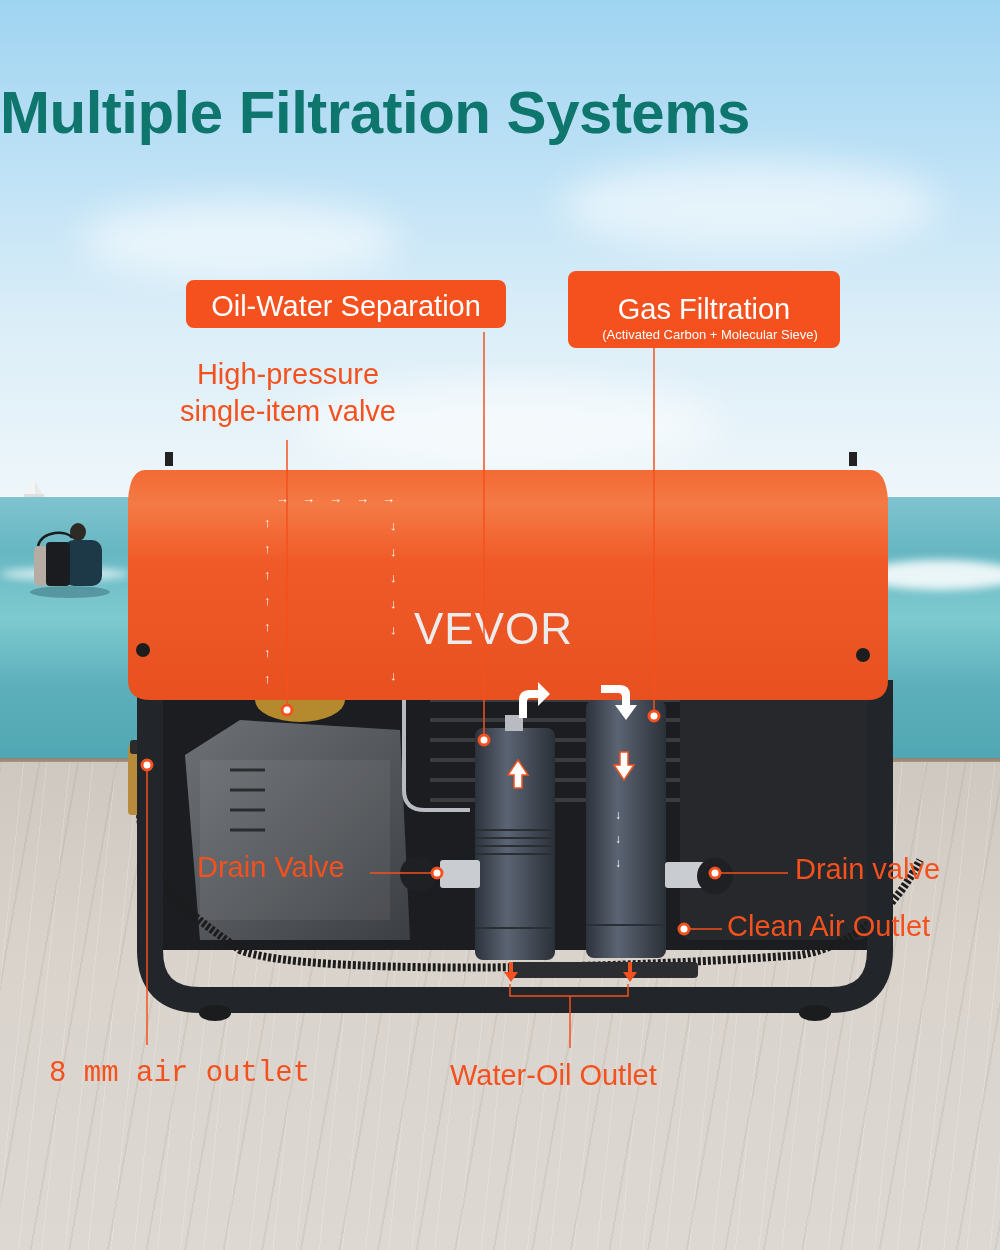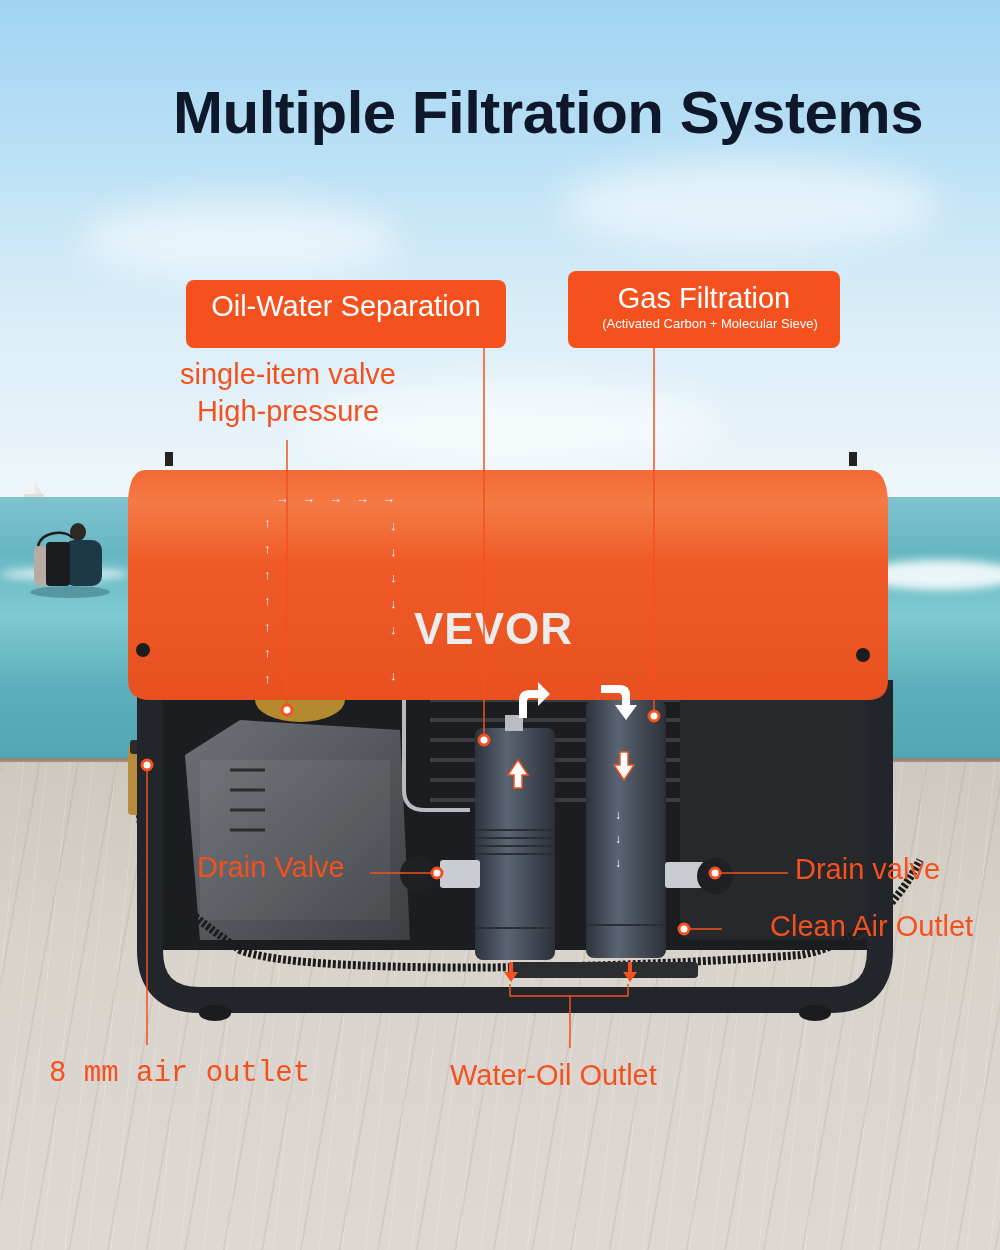--- a/index.html
+++ b/index.html
@@ -21,44 +21,44 @@
             repeating-linear-gradient(100deg, rgba(120,110,100,0.10) 0 2px, transparent 2px 38px),
             repeating-linear-gradient(96deg, rgba(255,255,255,0.18) 0 1px, transparent 1px 23px),
             linear-gradient(180deg, #cfc8c0 0%, #d9d3cc 40%, #ddd8d2 100%); }
   .deck-edge { position: absolute; left: 0; top: 758px; width: 1000px; height: 8px;
                background: linear-gradient(180deg, #8f7f6d, #b8aa9a); }
 
   .sailboat { position: absolute; left: 22px; top: 478px; width: 24px; height: 22px; }
   .diver { position: absolute; left: 28px; top: 520px; width: 84px; height: 80px; }
 
   
-  .title { position: absolute; left: 0; top: 78px; width: 923px; text-align: right;
-           font-size: 60px; font-weight: 700; color: #0f172a; letter-spacing: -0.5px; }
+  .title { position: absolute; left: 0; top: 78px; width: 923px; text-align: left;
+           font-size: 60px; font-weight: 700; color: #0f766e; letter-spacing: -0.5px; }
 
   
   .badge { position: absolute; background: #f4511e; color: #fff; border-radius: 8px; text-align: center; }
-  .badge-ows { left: 186px; top: 280px; width: 320px; height: 68px; font-size: 29px; line-height: 52px; }
+  .badge-ows { left: 186px; top: 280px; width: 320px; height: 48px; font-size: 29px; line-height: 52px; }
   .badge-gas { left: 568px; top: 271px; width: 272px; height: 77px; }
-  .badge-gas .main { font-size: 29px; display: block; padding-top: 10px; line-height: 34px; }
+  .badge-gas .main { font-size: 29px; display: block; padding-top: 21px; line-height: 34px; }
   .badge-gas .sub { font-size: 13px; display: block; line-height: 18px; padding-left: 12px; }
 
   
   .label { position: absolute; color: #f4511e; font-size: 29px; white-space: nowrap; }
   .lbl-hp { left: 160px; top: 356px; width: 256px; text-align: center; line-height: 37px; }
   .lbl-drain { left: 197px; top: 851px; }
   .lbl-bleed { left: 795px; top: 853px; }
-  .lbl-clean { left: 727px; top: 910px; margin-left: 43px; }
+  .lbl-clean { left: 727px; top: 910px; }
   .lbl-8mm { left: 49px; top: 1057px; font-family: Liberation Mono, monospace; }
   .lbl-wateroil { left: 450px; top: 1059px; }
 
   
   .machine { position: absolute; left: 0; top: 0; width: 1000px; height: 1250px; }
   .lines { position: absolute; left: 0; top: 0; width: 1000px; height: 1250px; }
 
-  .logo { position: absolute; left: 414px; top: 604px; font-size: 44px; font-weight: 700;
+  .logo { position: absolute; left: 414px; top: 604px; font-size: 44px; font-weight: 400;
           color: #ececec; letter-spacing: 1px; }
 </style>
 </head>
 <body>
 
 <div class="sky">
   <div class="cloud" style="left:80px;top:200px;width:320px;height:80px;"></div>
   <div class="cloud" style="left:560px;top:160px;width:380px;height:90px;"></div>
   <div class="cloud" style="left:300px;top:380px;width:420px;height:90px;"></div>
 </div>
@@ -226,20 +226,20 @@
 
 <div class="badge badge-ows">
   <span>Oil-Water Separation</span>
 </div>
 <div class="badge badge-gas">
   <span class="main">Gas Filtration</span>
   <span class="sub">(Activated Carbon + Molecular Sieve)</span>
 </div>
 
 <div class="label lbl-hp">
+  <div>High-pressure</div>
   <div>single-item valve</div>
-  <div>High-pressure</div>
 </div>
 <div class="label lbl-drain">Drain Valve</div>
 <div class="label lbl-bleed">Drain valve</div>
 <div class="label lbl-clean">Clean Air Outlet</div>
 <div class="label lbl-8mm">8 mm air outlet</div>
 <div class="label lbl-wateroil">Water-Oil Outlet</div>
 
 </body></html>

